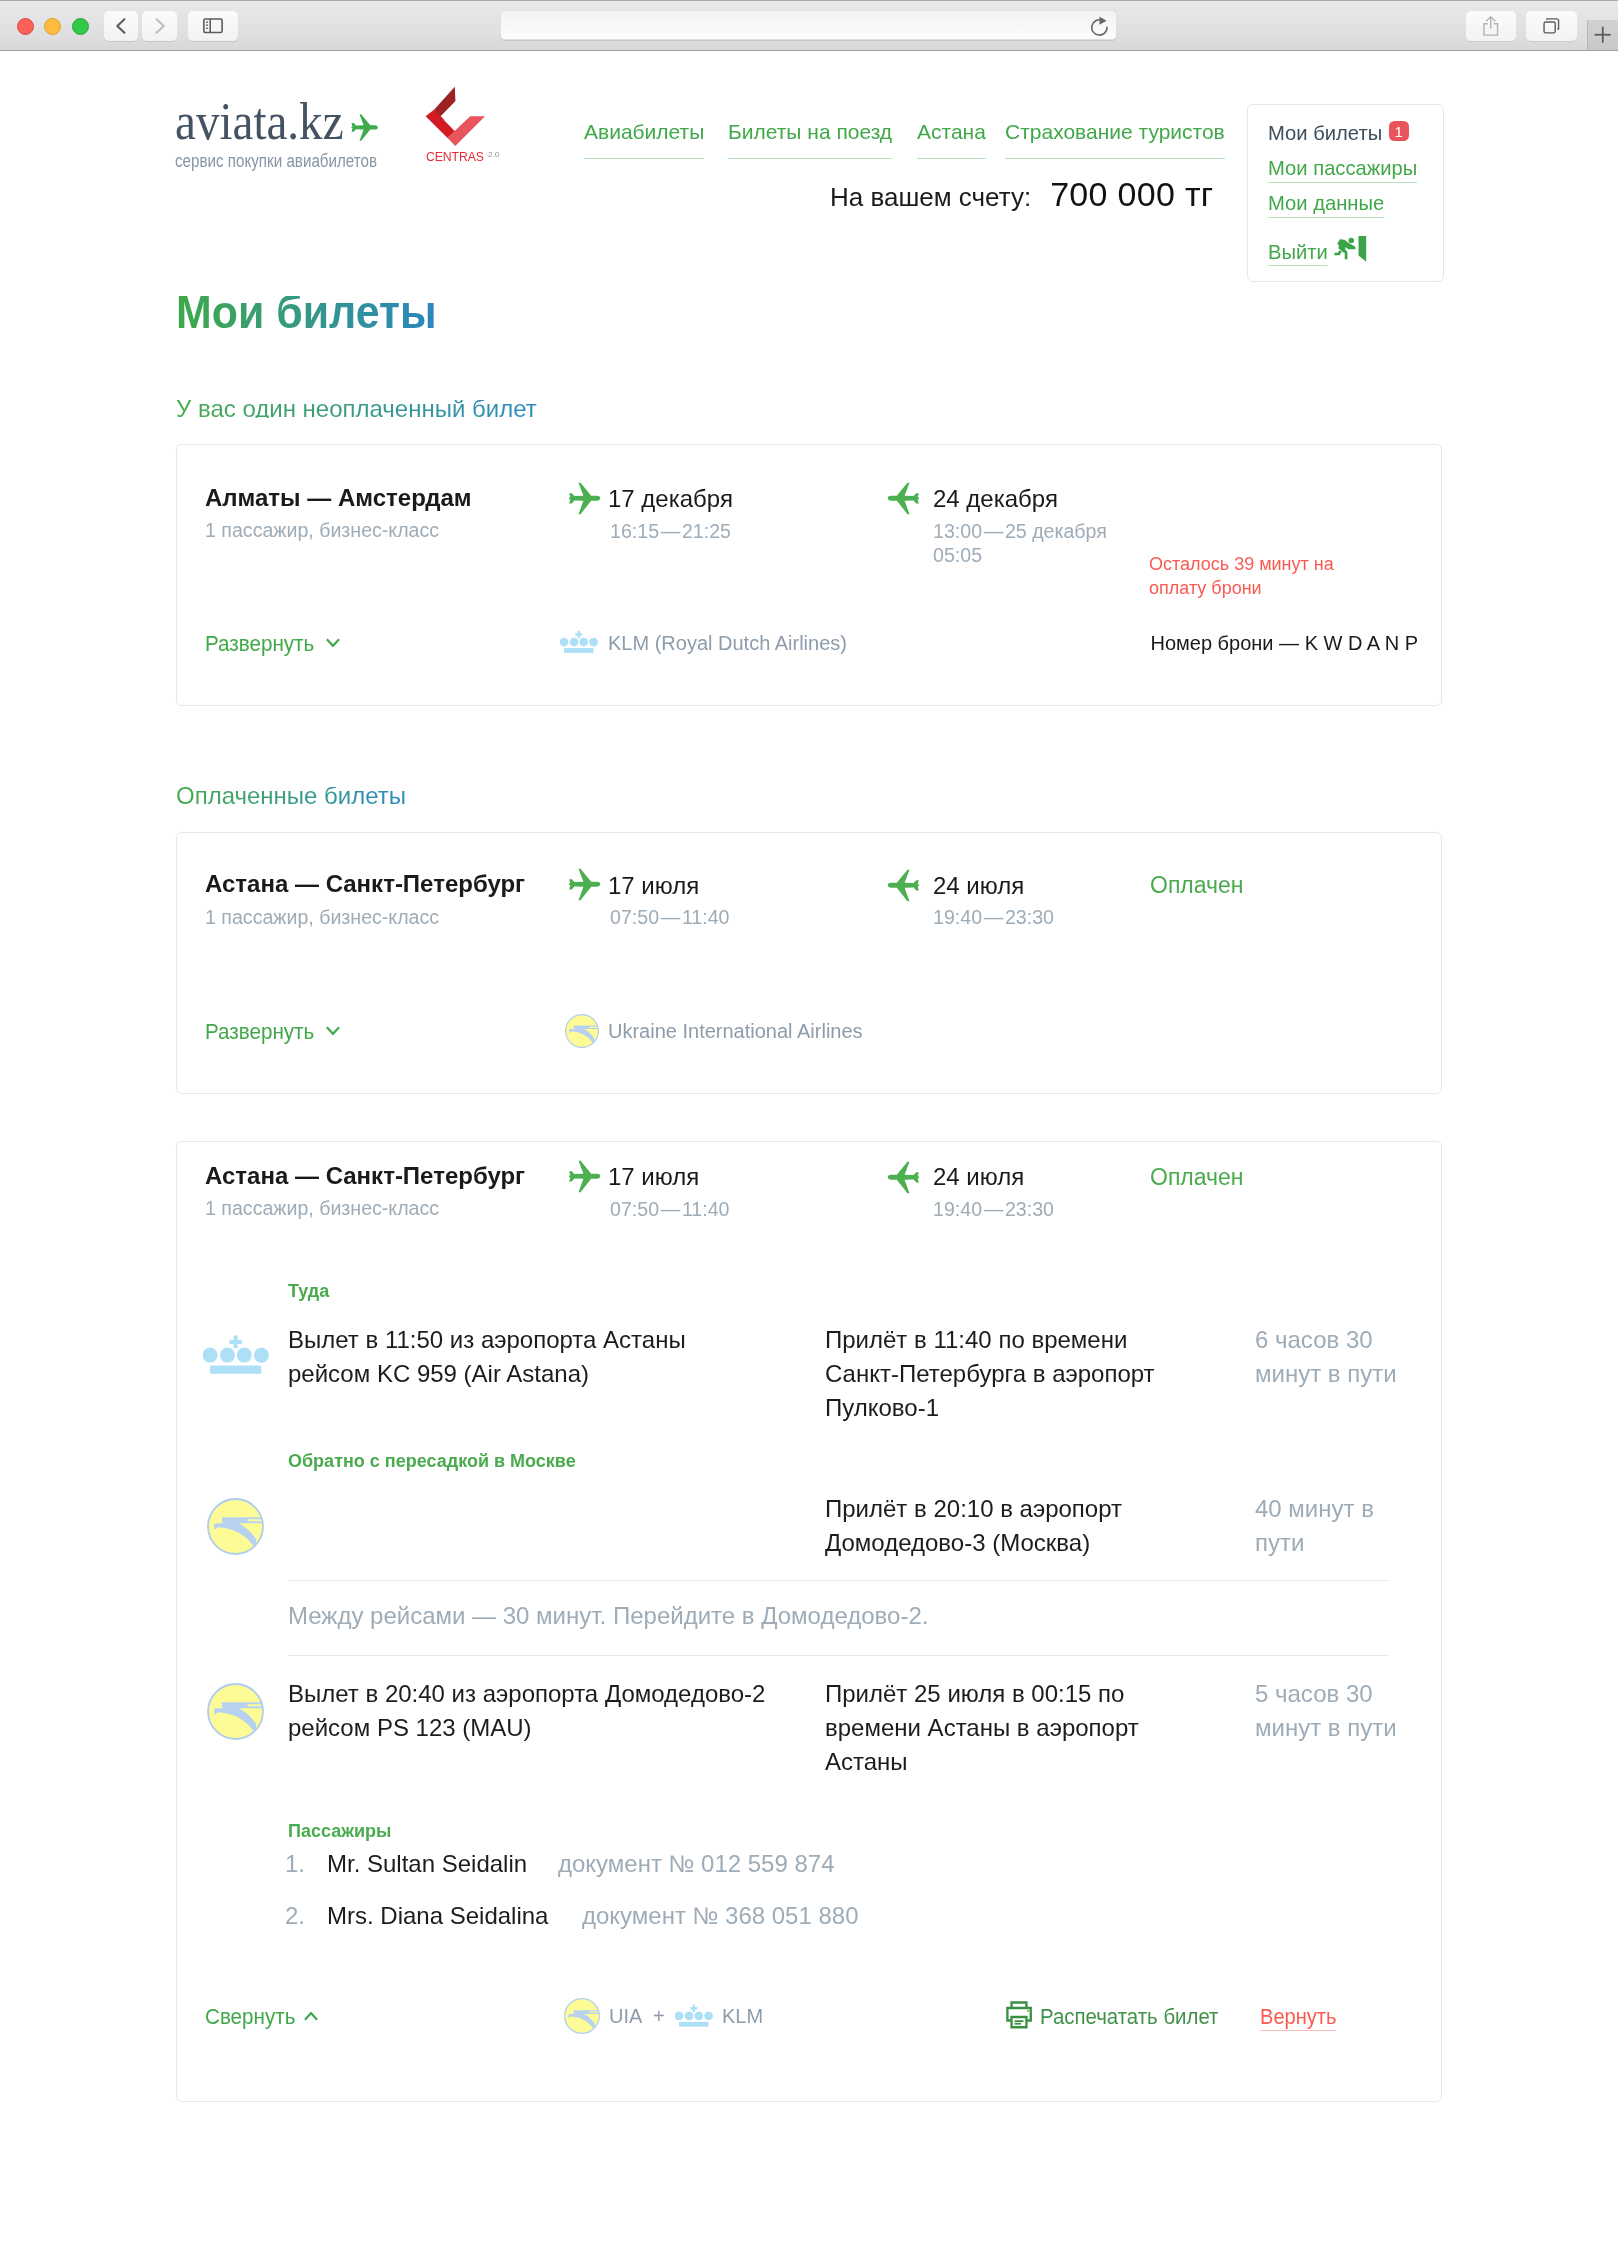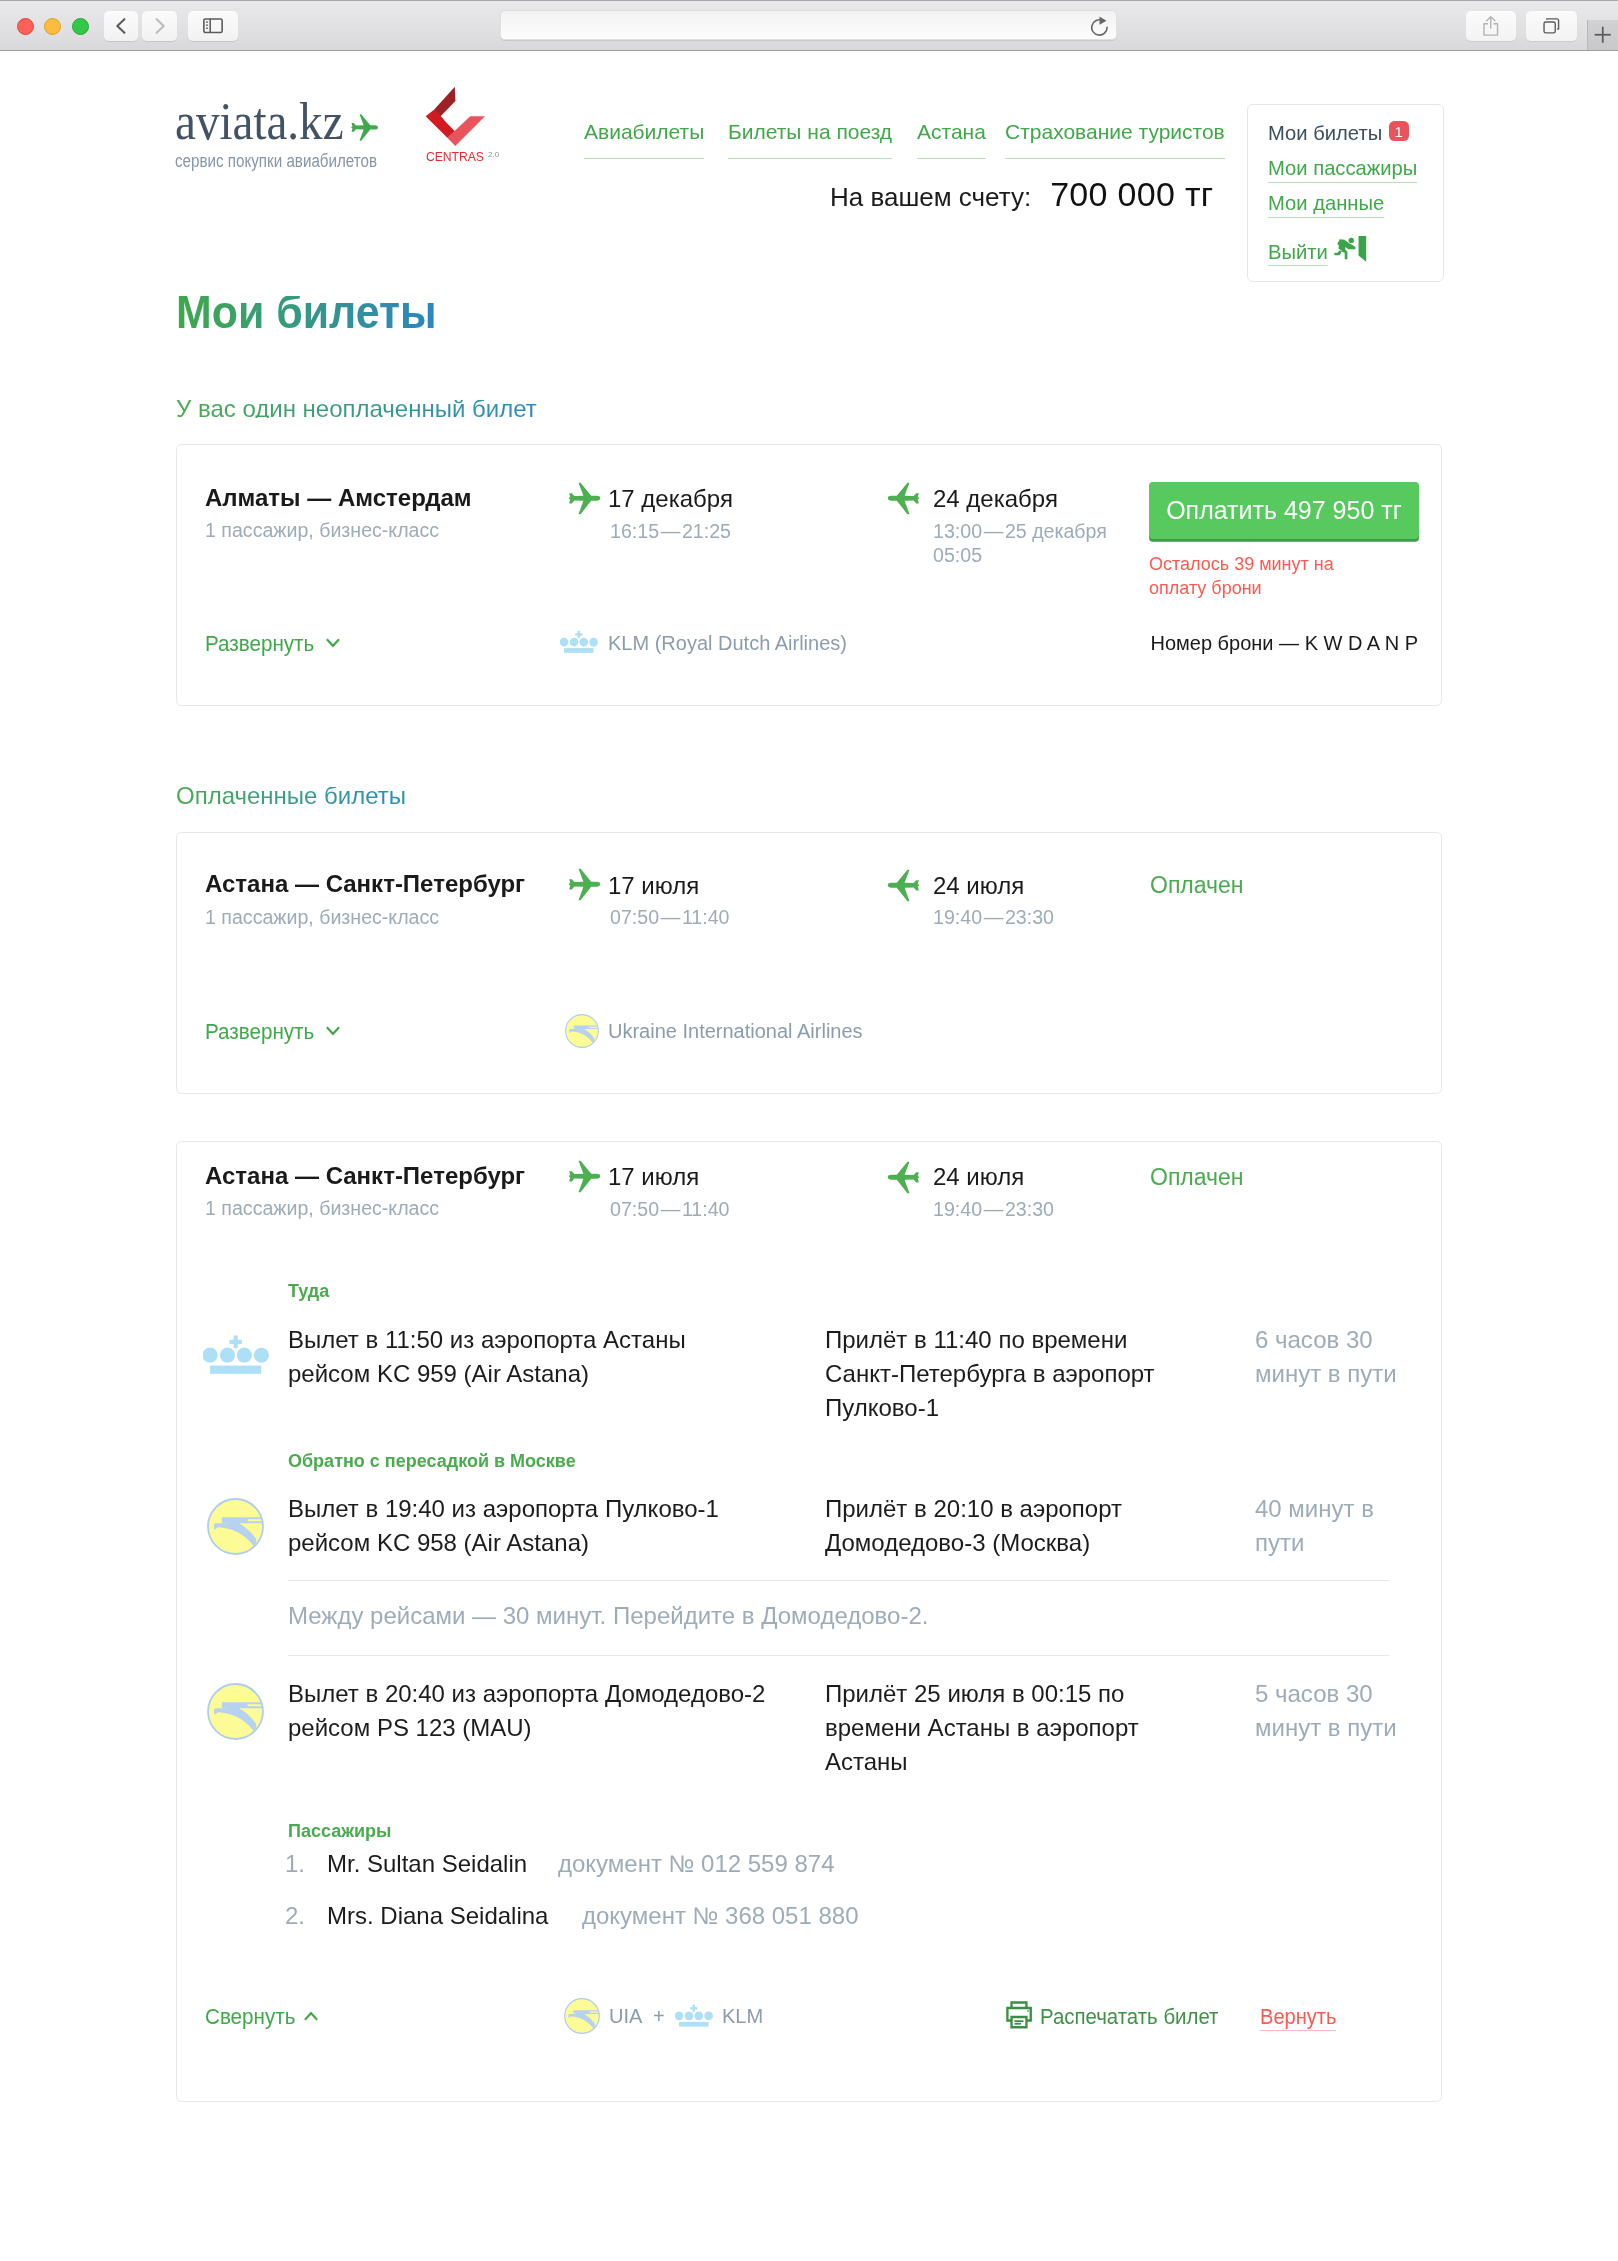--- a/index.html
+++ b/index.html
@@ -283,21 +283,20 @@
       </svg>
     <div class="t-date" style="left:431px;top:45px">17 декабря</div>
     <div class="t-time" style="left:433px;top:75px">16:15 — 21:25</div>
 
     <svg class="pl-arr" style="left:706px;top:34px;transform:scaleX(-1)" width="40" height="40" viewBox="0 0 60 60">
         <use href="#planeDep"></use>
       </svg>
     <div class="t-date" style="left:756px;top:45px">24 декабря</div>
     <div class="t-time" style="left:756px;top:75px;width:196px">13:00 — 25 декабря 05:05</div>
 
-    <button class="paybtn" style="top:37px">Оплатить 497 950 тг</button>
     <div class="timer" style="top:107px">Осталось 39 минут на оплату брони</div>
 
     <div class="toggle" style="top:191px">
       <span>Развернуть</span>
       <svg class="chev" style="left:126px;top:-0.7px" width="16" height="16" viewBox="0 0 24 24">
         <path d="M3.6 7.6 L12 16.2 L20.4 7.6" fill="none" stroke="#41a84a" stroke-width="3.4" stroke-linecap="square"></path>
       </svg>
     </div>
     <svg class="airline-logo" style="left:383px;top:185px" width="38" height="24" viewBox="0 0 98 58">
         <use href="#klmCrown"></use>
@@ -361,21 +360,20 @@
         <use href="#klmCrown"></use>
       </svg>
     <div class="leg-text" style="left:111px;top:181px;width:431px">Вылет в 11:50 из аэропорта Астаны рейсом KC 959 (Air Astana)</div>
     <div class="leg-text" style="left:648px;top:181px;width:351px">Прилёт в 11:40 по времени Санкт-Петербурга в аэропорт Пулково-1</div>
     <div class="leg-dur" style="left:1078px;top:181px;width:145px">6 часов 30 минут в пути</div>
 
     <div class="leg-title" style="left:111px;top:313px">Обратно с пересадкой в Москве</div>
     <svg class="leg-logo" style="left:30px;top:356px" width="57" height="57" viewBox="0 0 100 100">
         <use href="#uiaBird"></use>
       </svg>
-    <div class="leg-text" style="left:111px;top:350px;width:458px">Вылет в 19:40 из аэропорта Пулково-1 рейсом KC 958 (Air Astana)</div>
     <div class="leg-text" style="left:648px;top:350px;width:324px">Прилёт в 20:10 в аэропорт Домодедово-3 (Москва)</div>
     <div class="leg-dur" style="left:1078px;top:350px;width:135px">40 минут в пути</div>
 
     <div class="hr" style="left:111px;top:438px;width:1101px"></div>
     <div class="transfer" style="left:111px;top:465px">Между рейсами — 30 минут. Перейдите в Домодедово-2.</div>
     <div class="hr" style="left:111px;top:513px;width:1101px"></div>
 
     <svg class="leg-logo" style="left:30px;top:541px" width="57" height="57" viewBox="0 0 100 100">
         <use href="#uiaBird"></use>
       </svg>

